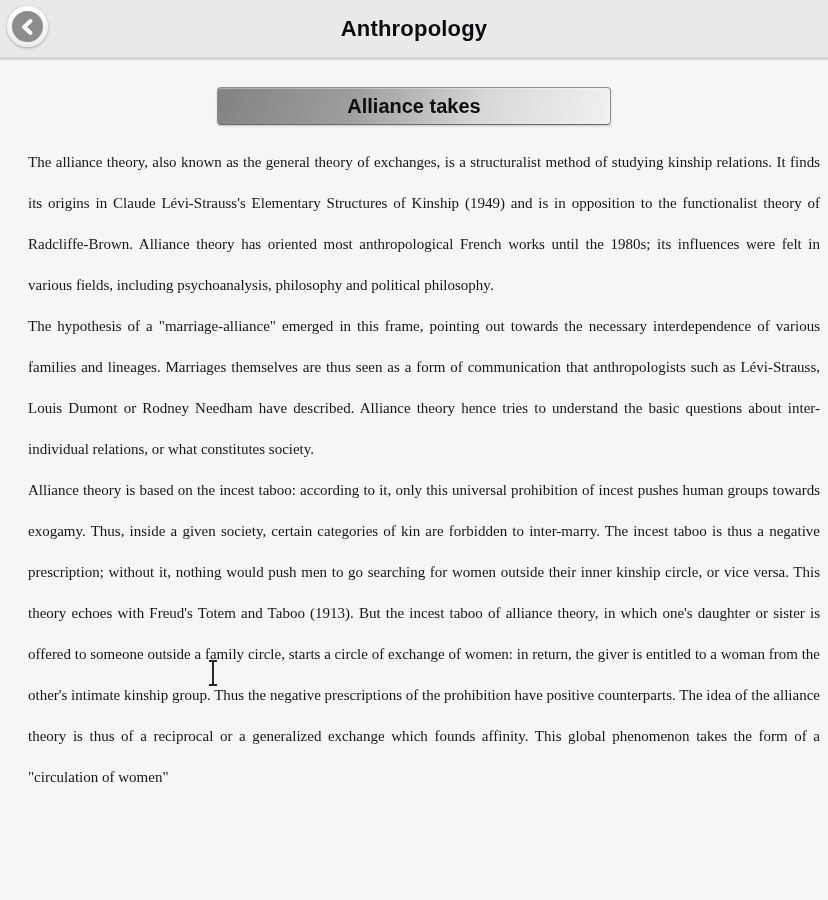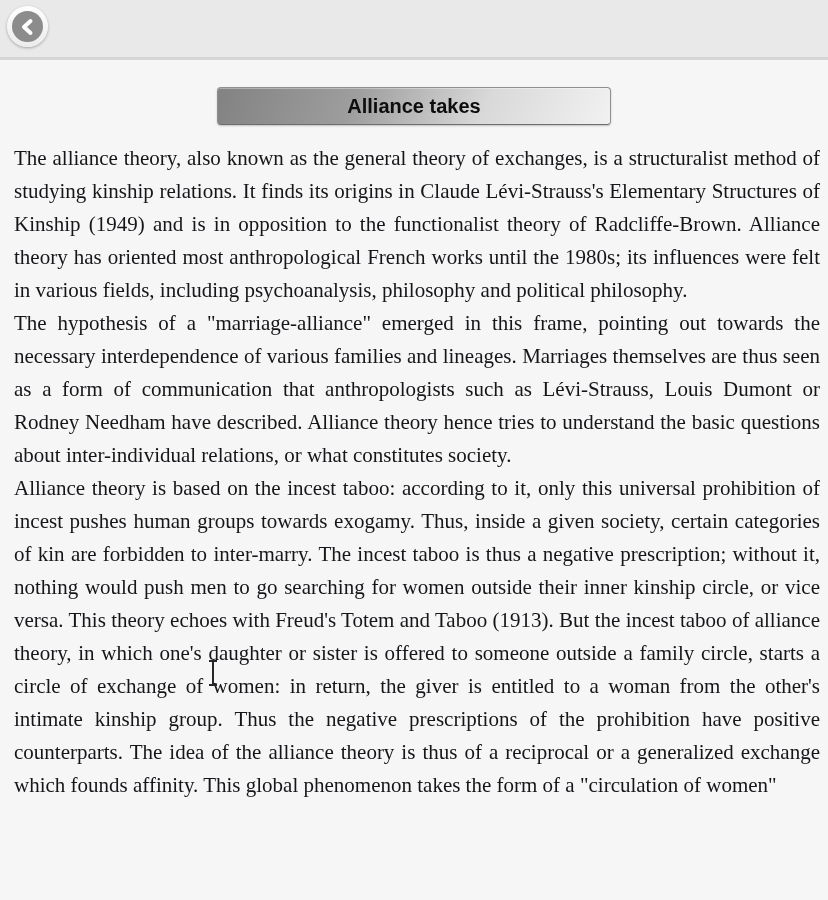--- a/index.html
+++ b/index.html
@@ -63,24 +63,24 @@
     box-shadow: inset 0 1px 0 rgba(255,255,255,0.35), 0 1px 2px rgba(0,0,0,0.22);
     font-family: "Liberation Sans", sans-serif;
     font-size: 20px;
     font-weight: bold;
     color: #0d0d0d;
     cursor: pointer;
   }
 
   
   .body-text {
-    padding: 0 8px 0 14px;
+    padding: 0 8px 0 28px;
     font-family: "Liberation Serif", serif;
-    font-size: 21px;
-    line-height: 33px;
+    font-size: 15px;
+    line-height: 41px;
     color: #16161a;
     text-align: justify;
     text-justify: inter-word;
   }
   .body-text p { margin: 0; }
 
   
   .ibeam {
     position: absolute;
     left: 207px; top: 660px;
@@ -107,20 +107,21 @@
 <div class="screen">
 
   <header class="topbar">
     <button class="back-btn" aria-label="Back">
       <span class="back-inner">
         <svg width="18" height="18" viewBox="0 0 18 18">
           <polyline points="11.5,3 5,9 11.5,15" fill="none" stroke="#ffffff" stroke-width="4" stroke-linecap="round" stroke-linejoin="round"></polyline>
         </svg>
       </span>
     </button>
+    <h1 class="page-title">Anthropology</h1>
   </header>
 
   <main class="content">
     <button class="section-btn">Alliance takes</button>
 
     <article class="body-text">
       <p>The alliance theory, also known as the general theory of exchanges, is a structuralist method of studying kinship relations. It finds its origins in Claude Lévi-Strauss's Elementary Structures of Kinship (1949) and is in opposition to the functionalist theory of Radcliffe-Brown. Alliance theory has oriented most anthropological French works until the 1980s; its influences were felt in various fields, including psychoanalysis, philosophy and political philosophy.</p>
       <p>The hypothesis of a "marriage-alliance" emerged in this frame, pointing out towards the necessary interdependence of various families and lineages. Marriages themselves are thus seen as a form of communication that anthropologists such as Lévi-Strauss, Louis Dumont or Rodney Needham have described. Alliance theory hence tries to understand the basic questions about inter-individual relations, or what constitutes society.</p>
       <p>Alliance theory is based on the incest taboo: according to it, only this universal prohibition of incest pushes human groups towards exogamy. Thus, inside a given society, certain categories of kin are forbidden to inter-marry. The incest taboo is thus a negative prescription; without it, nothing would push men to go searching for women outside their inner kinship circle, or vice versa. This theory echoes with Freud's Totem and Taboo (1913). But the incest taboo of alliance theory, in which one's daughter or sister is offered to someone outside a family circle, starts a circle of exchange of women: in return, the giver is entitled to a woman from the other's intimate kinship group. Thus the negative prescriptions of the prohibition have positive counterparts. The idea of the alliance theory is thus of a reciprocal or a generalized exchange which founds affinity. This global phenomenon takes the form of a "circulation of women"</p>
     </article>

